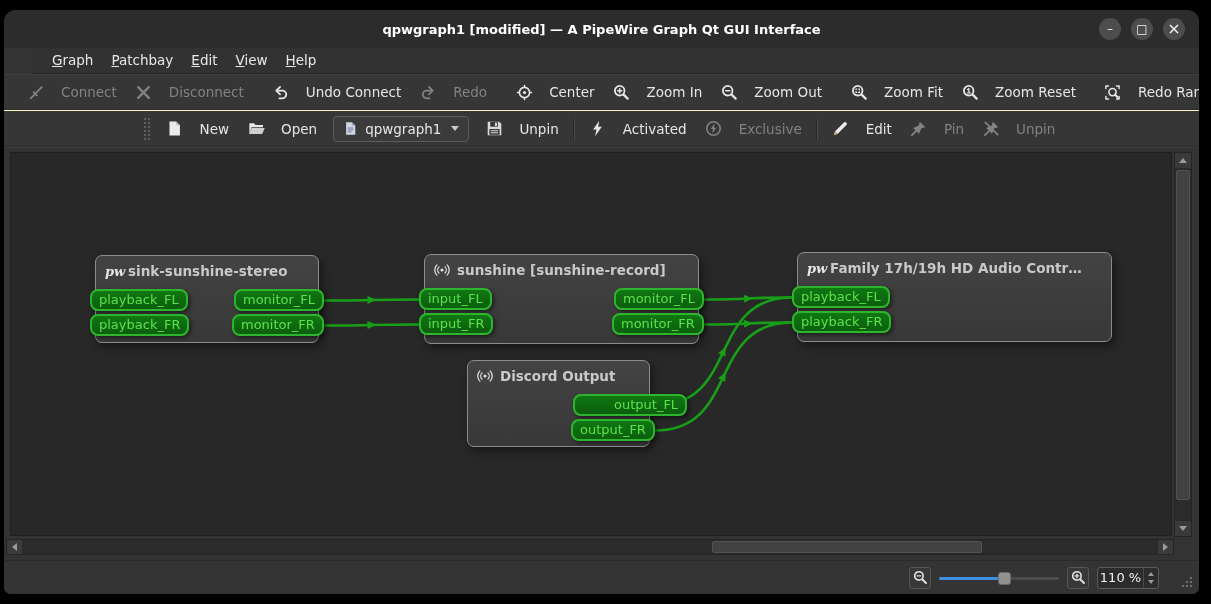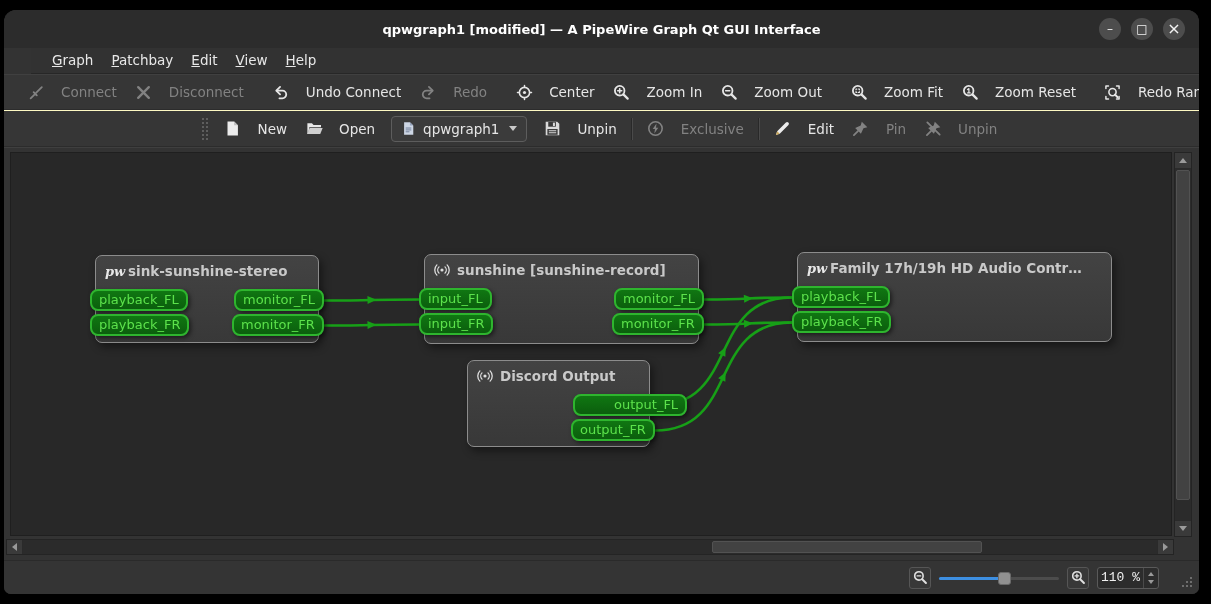--- a/index.html
+++ b/index.html
@@ -101,21 +101,21 @@
     justify-content:center; }
   .zbtn svg { width:15px; height:15px; }
   .slider { width:120px; height:22px; position:relative; }
   .slider .track { position:absolute; left:0; right:0; top:10px; height:3px;
     background:#4c4c4c; border-radius:2px; }
   .slider .fill { position:absolute; left:0; top:10px; height:3px;
     border-radius:2px; }
   .slider .handle { position:absolute; top:5px; width:13px; height:13px;
     background:#919191; border:1px solid #6a6a6a; border-radius:3px; }
   .spin { width:62px; height:22px; background:#2c2c2c; border:1px solid #5a5a5a;
-    border-radius:3px; display:flex; align-items:center;font-family:Liberation Mono, monospace; }
+    border-radius:3px; display:flex; align-items:center; }
   .spin .val { flex:1; text-align:center; font-size:13px; color:#f0f0f0; }
   .spin .btns { width:15px; height:100%; display:flex; flex-direction:column;
     align-items:center; justify-content:space-evenly; border-left:1px solid #4a4a4a; }
   .spin .btns .tri-up { border-left-width:3.5px; border-right-width:3.5px; border-bottom-width:4px; }
   .spin .btns .tri-down { border-left-width:3.5px; border-right-width:3.5px; border-top-width:4px; }
   .grip { position:absolute; right:5px; bottom:4px; width:13px; height:13px; }
   .grip::after { content:""; position:absolute; left:9px; top:0; width:2px; height:2px;
     background:#6e6e6e;
     box-shadow:0 4px 0 #6e6e6e, -4px 4px 0 #6e6e6e, 0 8px 0 #6e6e6e, -4px 8px 0 #6e6e6e, -8px 8px 0 #6e6e6e; }
 </style>
@@ -280,20 +280,28 @@
             <path d="M1.6 1.6 h10.8 l2 2 v10.8 h-12.8 z" fill="#d9d9d9"></path>
             <rect x="4" y="1.9" width="7.2" height="4.4" fill="#383838"></rect>
             <rect x="8.4" y="2.5" width="1.9" height="3.2" fill="#d9d9d9"></rect>
             <rect x="3.2" y="8.5" width="9.6" height="5.4" fill="#383838"></rect>
             <path d="M4.5 10.2 h7 M4.5 12 h7" stroke="#d9d9d9" stroke-width="1"></path>
           </svg>
         </span>
         <span>Unpin</span>
       </div>
       <div class="tb-sep"></div>
+      <div class="tb-btn">
+        <span class="ic">
+          <svg viewBox="0 0 16 16">
+            <path d="M9.6 0.8 L3.9 9 H7.1 L5.7 15.2 L12.1 6.4 H8.7 Z" fill="currentColor"></path>
+          </svg>
+        </span>
+        <span>Activated</span>
+      </div>
       <div class="tb-btn disabled">
         <span class="ic">
           <svg viewBox="0 0 16 16" fill="none" stroke="currentColor" stroke-width="1.7" stroke-linecap="round" stroke-linejoin="round">
             <circle cx="8" cy="8" r="6.3" stroke-width="1.5"></circle>
             <path d="M8.9 3.4 L5.4 8.4 h2.1 L6.9 12.6 L10.6 7.2 H8.5 Z" fill="currentColor" stroke="none"></path>
           </svg>
         </span>
         <span>Exclusive</span>
       </div>
       <div class="tb-sep"></div>

